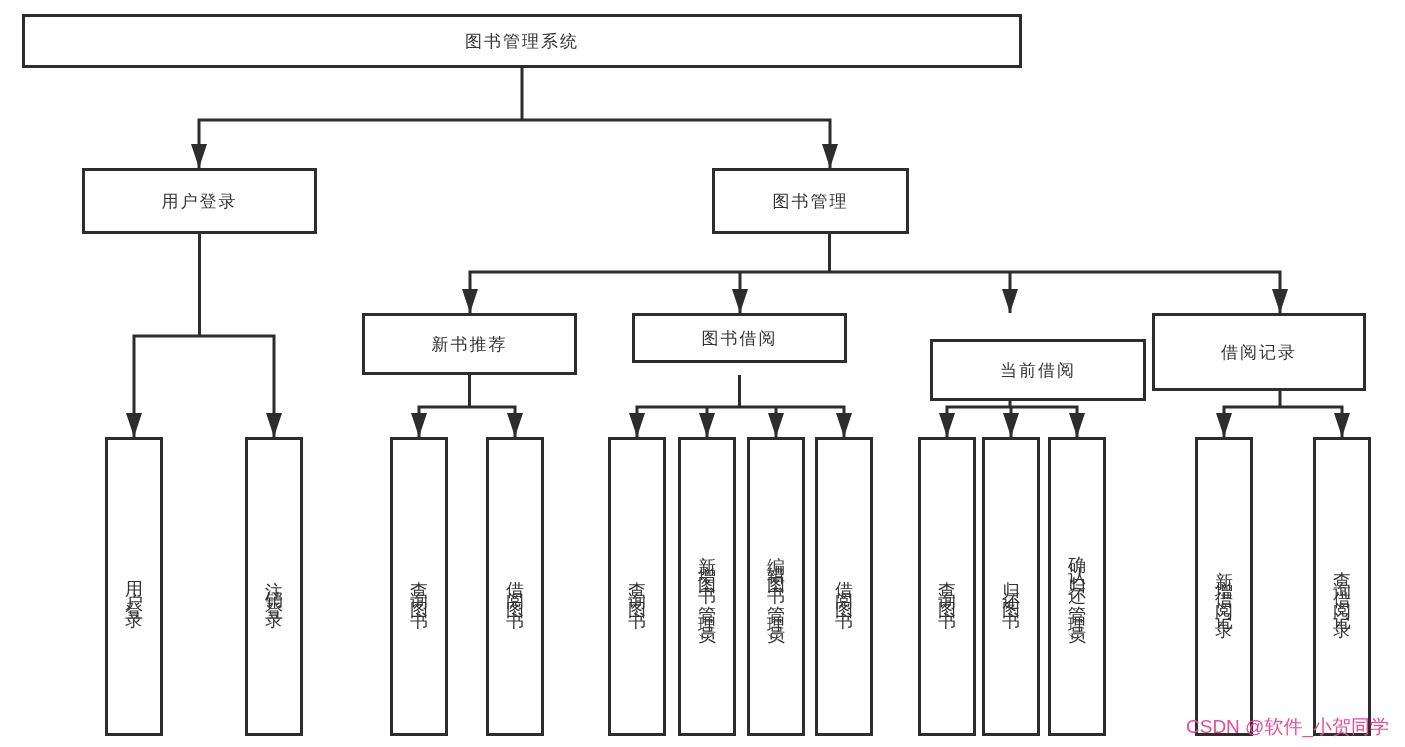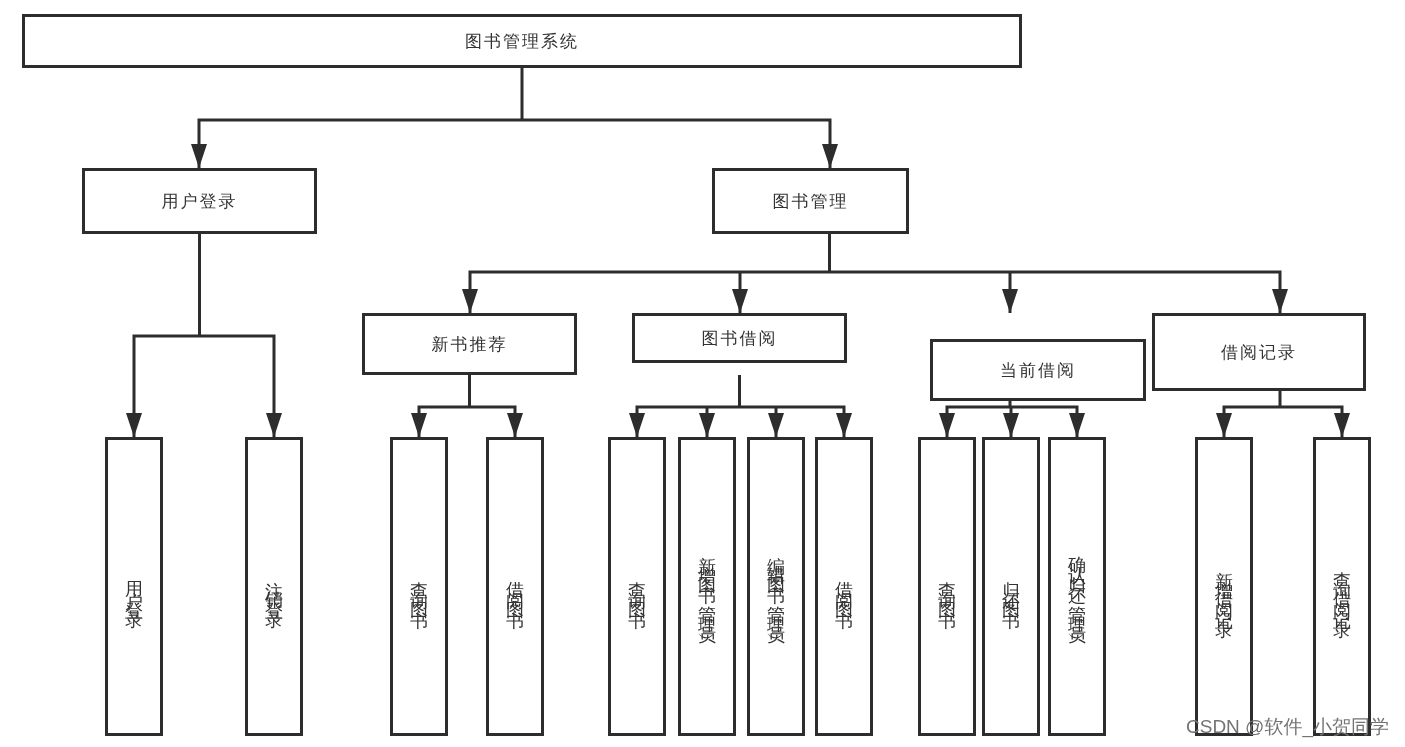--- a/index.html
+++ b/index.html
@@ -45,21 +45,21 @@
     text-orientation: mixed;
     letter-spacing: 10px;
     line-height: 1;
   }
   #watermark {
     position: absolute;
     left: 1186px;
     top: 714px;
     width: 219px;
     font-size: 19px;
-    color: #737373;
+    color: #ec4899;
     white-space: nowrap;
     z-index: 5;
     letter-spacing: 0px;
   }
 </style>
 </head>
 <body>
 
 <div id="canvas">
 

